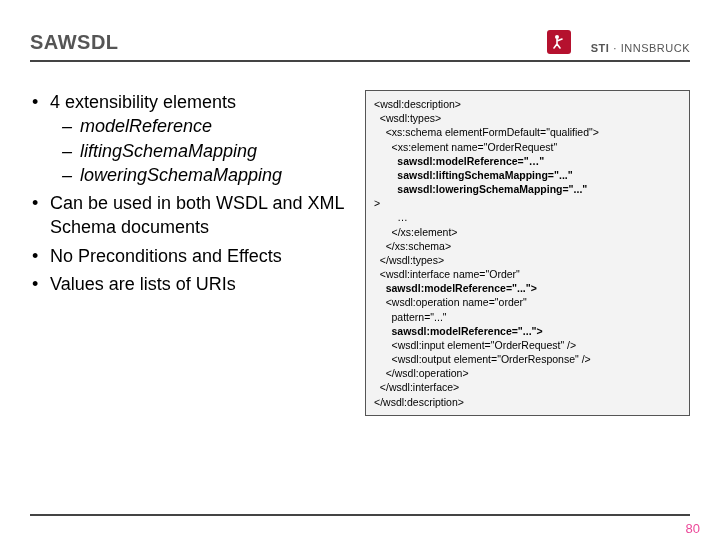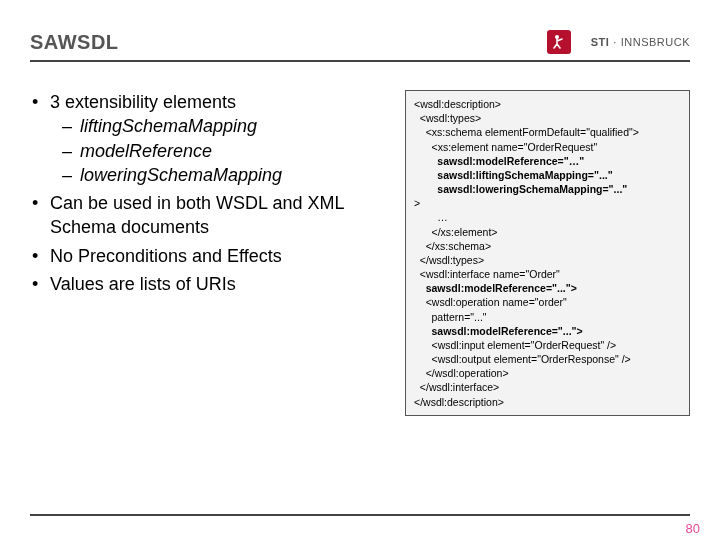--- a/index.html
+++ b/index.html
@@ -31,21 +31,21 @@
     padding-bottom: 6px;
   }
   .title {
     font-size: 20px;
     font-weight: bold;
     color: #555;
     letter-spacing: 0.5px;
   }
   .logo {
     display: flex;
-    align-items: center;
+    align-items: flex-end;
     gap: 20px;
   }
   .logo-box {
     width: 24px;
     height: 24px;
     background: #b5112e;
     border-radius: 3px;
     display: flex;
     align-items: center;
     justify-content: center;
@@ -108,21 +108,20 @@
   }
   .codebox {
     border: 1px solid #555;
     background: #f3f3f3;
     padding: 6px 8px;
     font-size: 10.5px;
     line-height: 1.35;
     font-family: Arial, Helvetica, sans-serif;
     white-space: pre-wrap;
     word-break: break-word;
-    margin-left: 40px;
   }
   .codebox .bold { font-weight: bold; }
   .footer-line {
     position: absolute;
     left: 30px;
     right: 30px;
     bottom: 24px;
     border-top: 2px solid #444;
   }
   .page-num {
@@ -152,24 +151,24 @@
         <span>·</span>
         <span>INNSBRUCK</span>
       </span>
     </div>
   </div>
 
   <div class="body">
     <div class="left">
       <ul class="outer">
         <li>
-          <span>3 extensibility elements</span>
+          <span>4 extensibility elements</span>
           <ul class="inner">
+            <li class="italic">modelReference</li>
             <li class="italic">liftingSchemaMapping</li>
-            <li class="italic">modelReference</li>
             <li class="italic">loweringSchemaMapping</li>
           </ul>
         </li>
         <li>Can be used in both WSDL and XML Schema documents</li>
         <li>No Preconditions and Effects</li>
         <li>Values are lists of URIs</li>
       </ul>
     </div>
     <div class="right">
       <div class="codebox"><span>&lt;wsdl:description&gt;</span>

